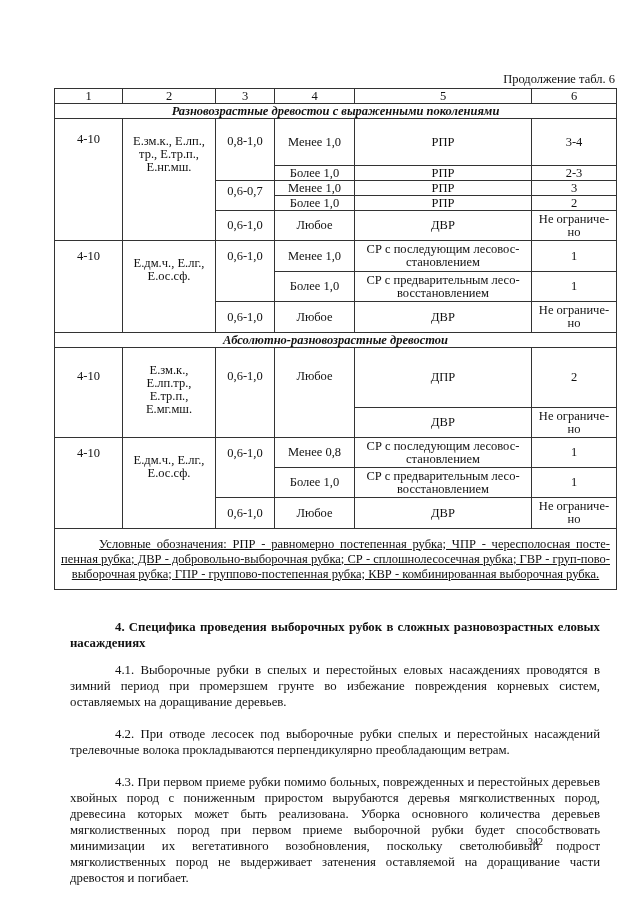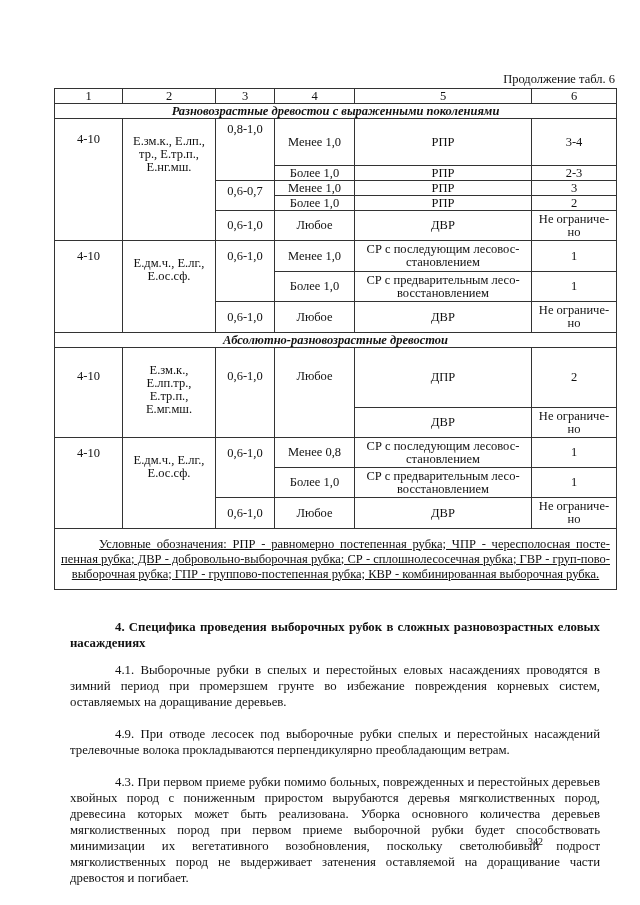--- a/index.html
+++ b/index.html
@@ -65,21 +65,21 @@
     <td>5</td>
     <td>6</td>
   </tr>
   <tr class="grp">
     <td colspan="6">Разновозрастные древостои с выраженными поколениями</td>
   </tr>
 
   <tr style="height:47px">
     <td rowspan="5" class="top" style="padding-top:14px">4-10</td>
     <td rowspan="5" class="top">Е.зм.к., Е.лп., тр., Е.тр.п., Е.нг.мш.</td>
-    <td rowspan="2" class="top" style="padding-top:4px">0,8-1,0</td>
+    <td rowspan="2" class="top" style="padding-top:16px">0,8-1,0</td>
     <td>Менее 1,0</td>
     <td>РПР</td>
     <td>3-4</td>
   </tr>
   <tr style="height:15px">
     <td>Более 1,0</td>
     <td>РПР</td>
     <td>2-3</td>
   </tr>
   <tr style="height:15px">
@@ -164,17 +164,17 @@
   </tr>
 </tbody>
   </table>
 
 <div class="section heading">
   <p>4. Специфика проведения выборочных рубок в сложных разновозрастных еловых насаждениях</p>
 </div>
 
 <div class="section body-text">
   <p>4.1. Выборочные рубки в спелых и перестойных еловых насаждениях проводятся в зимний период при промерзшем грунте во избежание повреждения корневых систем, оставляемых на доращивание деревьев.</p>
-  <p style="margin-top:2px">4.9. При отводе лесосек под выборочные рубки спелых и перестойных насаждений трелевочные волока прокладываются перпендикулярно преобладающим ветрам.</p>
+  <p style="margin-top:2px">4.2. При отводе лесосек под выборочные рубки спелых и перестойных насаждений трелевочные волока прокладываются перпендикулярно преобладающим ветрам.</p>
   <p style="margin-top:2px">4.3. При первом приеме рубки помимо больных, поврежденных и перестойных деревьев хвойных пород с пониженным приростом вырубаются деревья мягколиственных пород, древесина которых может быть реализована. Уборка основного количества деревьев мягколиственных пород при первом приеме выборочной рубки будет способствовать минимизации их вегетативного возобновления, поскольку светолюбивый подрост мягколиственных пород не выдерживает затенения оставляемой на доращивание части древостоя и погибает.</p>
 </div>
 
 <div class="page-number">342</div>
 
 </body></html>

